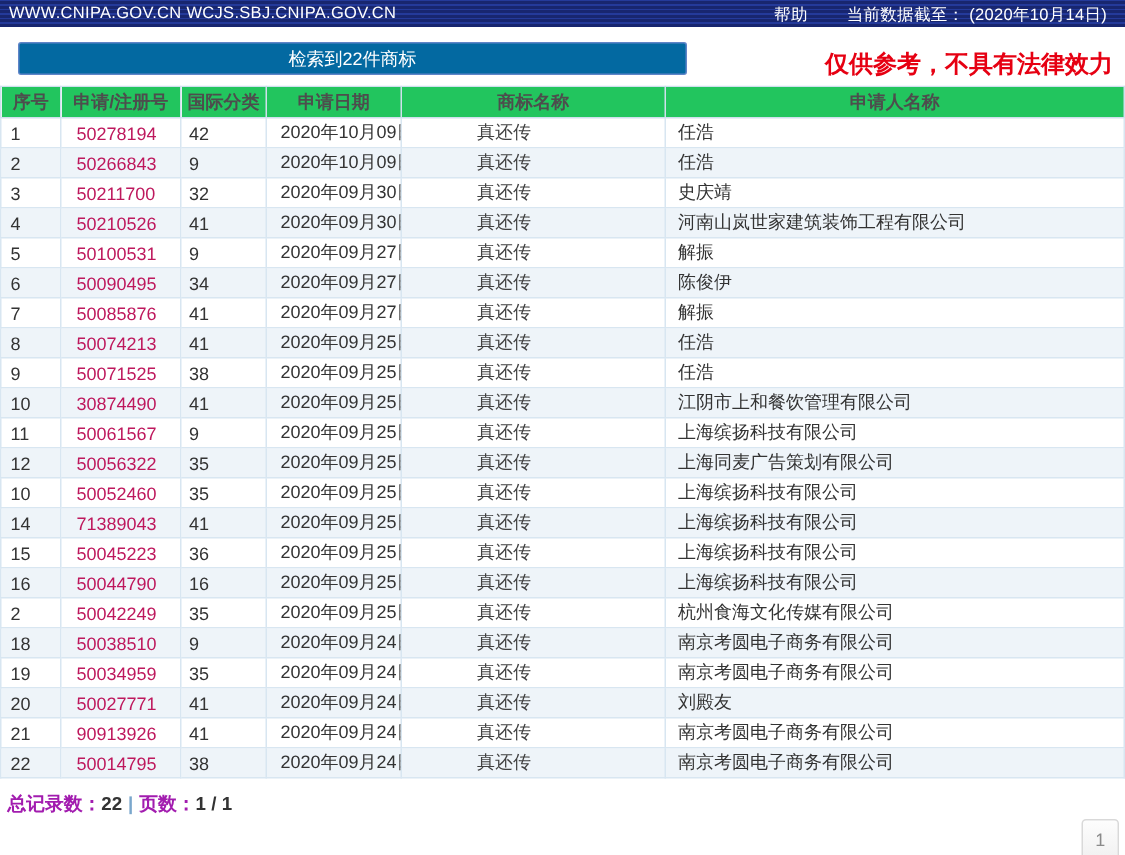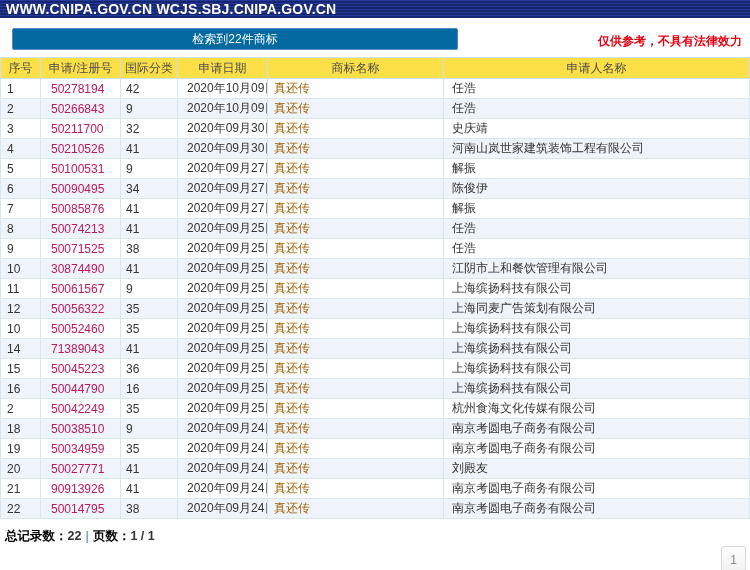--- a/index.html
+++ b/index.html
@@ -15,22 +15,22 @@
     height: 18px;
     background: repeating-linear-gradient(180deg,
       #243a9a 0px, #243a9a 1px,
       #18266f 1px, #18266f 3px);
     background-color: #1b2b80;
     color: #ffffff;
     display: flex;
     justify-content: space-between;
     align-items: center;
     padding: 0 6px;
-    font-size: 14px;
-    font-weight: bold;
+    font-size: 11px;
+    font-weight: normal;
     letter-spacing: 0.2px;
     text-align: right;
   }
   .topbar-right { display: flex; gap: 26px; padding-right: 6px; }
   .topbar a { color: #ffffff; text-decoration: none; }
 
   
   .toolbar { height: 39px; position: relative; background: #fff; }
   .search-count-btn {
     position: absolute;
@@ -42,35 +42,35 @@
     color: #ffffff;
     font-size: 12px;
     font-family: inherit;
     cursor: pointer;
     line-height: 20px;
   }
   .disclaimer {
     position: absolute;
     right: 8px; top: 15px;
     color: #e60012;
-    font-size: 12px;
+    font-size: 16px;
     font-weight: bold;
   }
 
   
   table.results {
     width: 750px;
     border-collapse: collapse;
     table-layout: fixed;
     font-size: 12px;
   }
   table.results th {
-    background: #fde047;
+    background: #22c55e;
     color: #4d4d4d;
-    font-weight: normal;
+    font-weight: bold;
     height: 21px;
     border: 1px solid #cfe0ed;
     text-align: center;
     white-space: nowrap;
     overflow: hidden;
   }
   table.results td {
     height: 20px;
     border: 1px solid #d8e6f1;
     color: #333333;
@@ -79,30 +79,30 @@
     background: #ffffff;
   }
   table.results tr:nth-child(even) td { background: #eef4f9; }
   td.c-no   { padding-left: 6px;  }
   td.c-reg  { padding-left: 10px; }
   td.c-cls  { padding-left: 5px; margin-top: 44px;  }
   td.c-date { padding-left: 9px;  }
   td.c-mark { padding-left: 6px;  }
   td.c-app  { padding-left: 8px;  }
   a.reg-link  { color: #be185d; text-decoration: none; }
-  a.mark-link { color: #a16207; text-decoration: none; }
+  a.mark-link { color: #404040; text-decoration: none; margin-left: 44px; }
 
   
   .footer {
     margin-top: 9px;
     padding-left: 5px;
     font-size: 12.5px;
     font-weight: bold;
   }
-  .footer .lbl { color: #000000; }
+  .footer .lbl { color: #a21caf; }
   .footer .val { color: #333333; }
   .footer .sep { color: #7aa7cc; padding: 0 4px; }
 
   .page-btn {
     position: absolute;
     right: 4px; top: 546px;
     width: 25px; height: 27px;
     background: linear-gradient(180deg, #fdfdfd, #f1f1f1);
     border: 1px solid #d9d9d9;
     border-radius: 3px;
@@ -110,20 +110,24 @@
     font-size: 12px;
     font-family: inherit;
     cursor: pointer;
   }
 </style>
 </head>
 <body>
 
 <div class="topbar">
   <span>WWW.CNIPA.GOV.CN WCJS.SBJ.CNIPA.GOV.CN</span>
+  <span class="topbar-right">
+    <a href="#">帮助</a>
+    <span>当前数据截至： (2020年10月14日)</span>
+  </span>
 </div>
 
 <div class="toolbar">
   <button class="search-count-btn">检索到22件商标</button>
   <span class="disclaimer">仅供参考，不具有法律效力</span>
 </div>
 
 <table class="results">
   <colgroup>
     <col style="width:40px">

